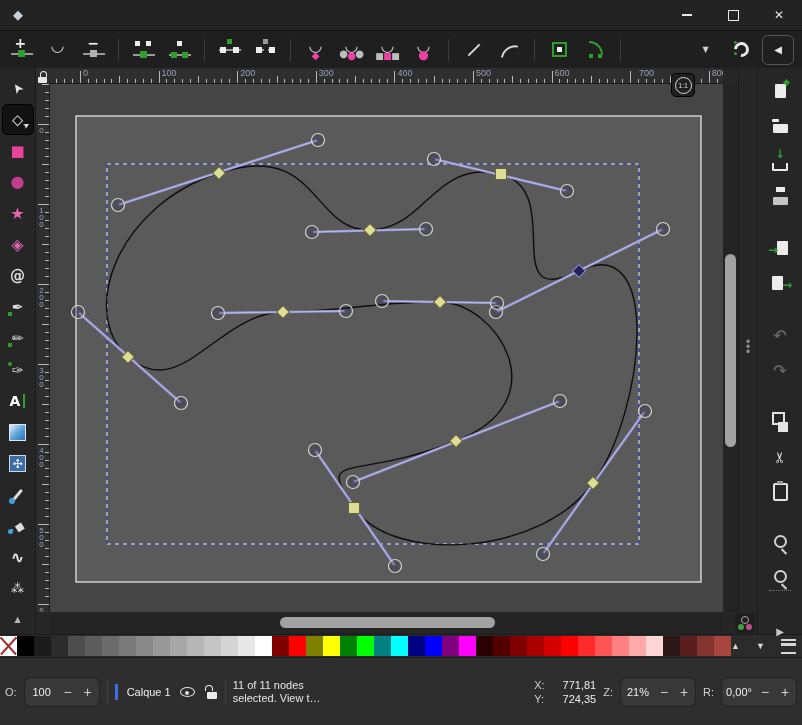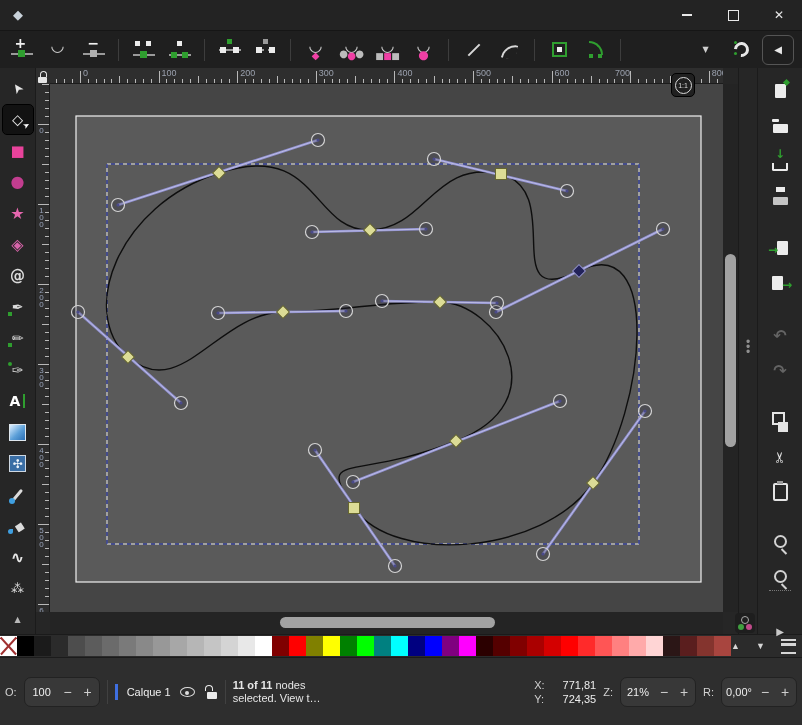--- a/index.html
+++ b/index.html
@@ -180,21 +180,21 @@
   .layer-block{display:flex;align-items:center;gap:9px;}
   .layer-bar{width:3px;height:16px;background:#3f6fe0;}
   .layer-name{color:#eee;}
   .eye-icon{position:relative;width:16px;height:12px;display:inline-block;}
   .eye-icon::before{content:"";position:absolute;left:0;top:1px;width:13px;height:8px;border:1.6px solid #dedede;border-radius:50%;}
   .eye-icon::after{content:"";position:absolute;left:5.5px;top:5px;width:4px;height:4px;background:#dedede;border-radius:50%;}
   .lock-open{position:relative;width:13px;height:14px;display:inline-block;}
   .lock-open::before{content:"";position:absolute;bottom:0;left:2px;width:10px;height:7px;background:#ececec;border-radius:1px;}
   .lock-open::after{content:"";position:absolute;top:0;left:0;width:6px;height:5px;border:1.8px solid #ececec;border-bottom:none;border-radius:4px 4px 0 0;}
   .msg-block{width:104px;line-height:13px;color:#e6e6e6;}
-  .msg-bold{font-weight:bold;}
+  .msg-bold{font-weight:normal;}
   .xy-block{display:grid;grid-template-columns:14px 44px;column-gap:4px;row-gap:2px;margin-left:auto;}
   .xy-label{color:#cfcfcf;}
   .xy-val{text-align:right;color:#eee;}
   .sb-sep{width:1px;height:24px;background:#414141;}
 </style>
 </head>
 <body>
 
 <div id="app">
 
@@ -406,21 +406,21 @@
         <div class="htick" style="left: 509.46px; height: 4px;"></div>
         <div class="htick" style="left: 517.32px; height: 4px;"></div>
         <div class="htick" style="left: 525.18px; height: 4px;"></div>
         <div class="htick" style="left: 533.04px; height: 4px;"></div>
         <div class="htick" style="left: 540.9px; height: 7px;"></div>
         <div class="htick" style="left: 548.76px; height: 4px;"></div>
         <div class="htick" style="left: 556.62px; height: 4px;"></div>
         <div class="htick" style="left: 564.48px; height: 4px;"></div>
         <div class="htick" style="left: 572.34px; height: 4px;"></div>
         <div class="htick" style="left: 580.2px; height: 12px;"></div>
-        <div class="hlabel" style="left: 565px;">700</div>
+        <div class="hlabel" style="left: 589px;">700</div>
         <div class="htick" style="left: 588.06px; height: 4px;"></div>
         <div class="htick" style="left: 595.92px; height: 4px;"></div>
         <div class="htick" style="left: 603.78px; height: 4px;"></div>
         <div class="htick" style="left: 611.64px; height: 4px;"></div>
         <div class="htick" style="left: 619.5px; height: 7px;"></div>
         <div class="htick" style="left: 627.36px; height: 4px;"></div>
         <div class="htick" style="left: 635.22px; height: 4px;"></div>
         <div class="htick" style="left: 643.08px; height: 4px;"></div>
         <div class="htick" style="left: 650.94px; height: 4px;"></div>
         <div class="htick" style="left: 658.8px; height: 12px;"></div>

